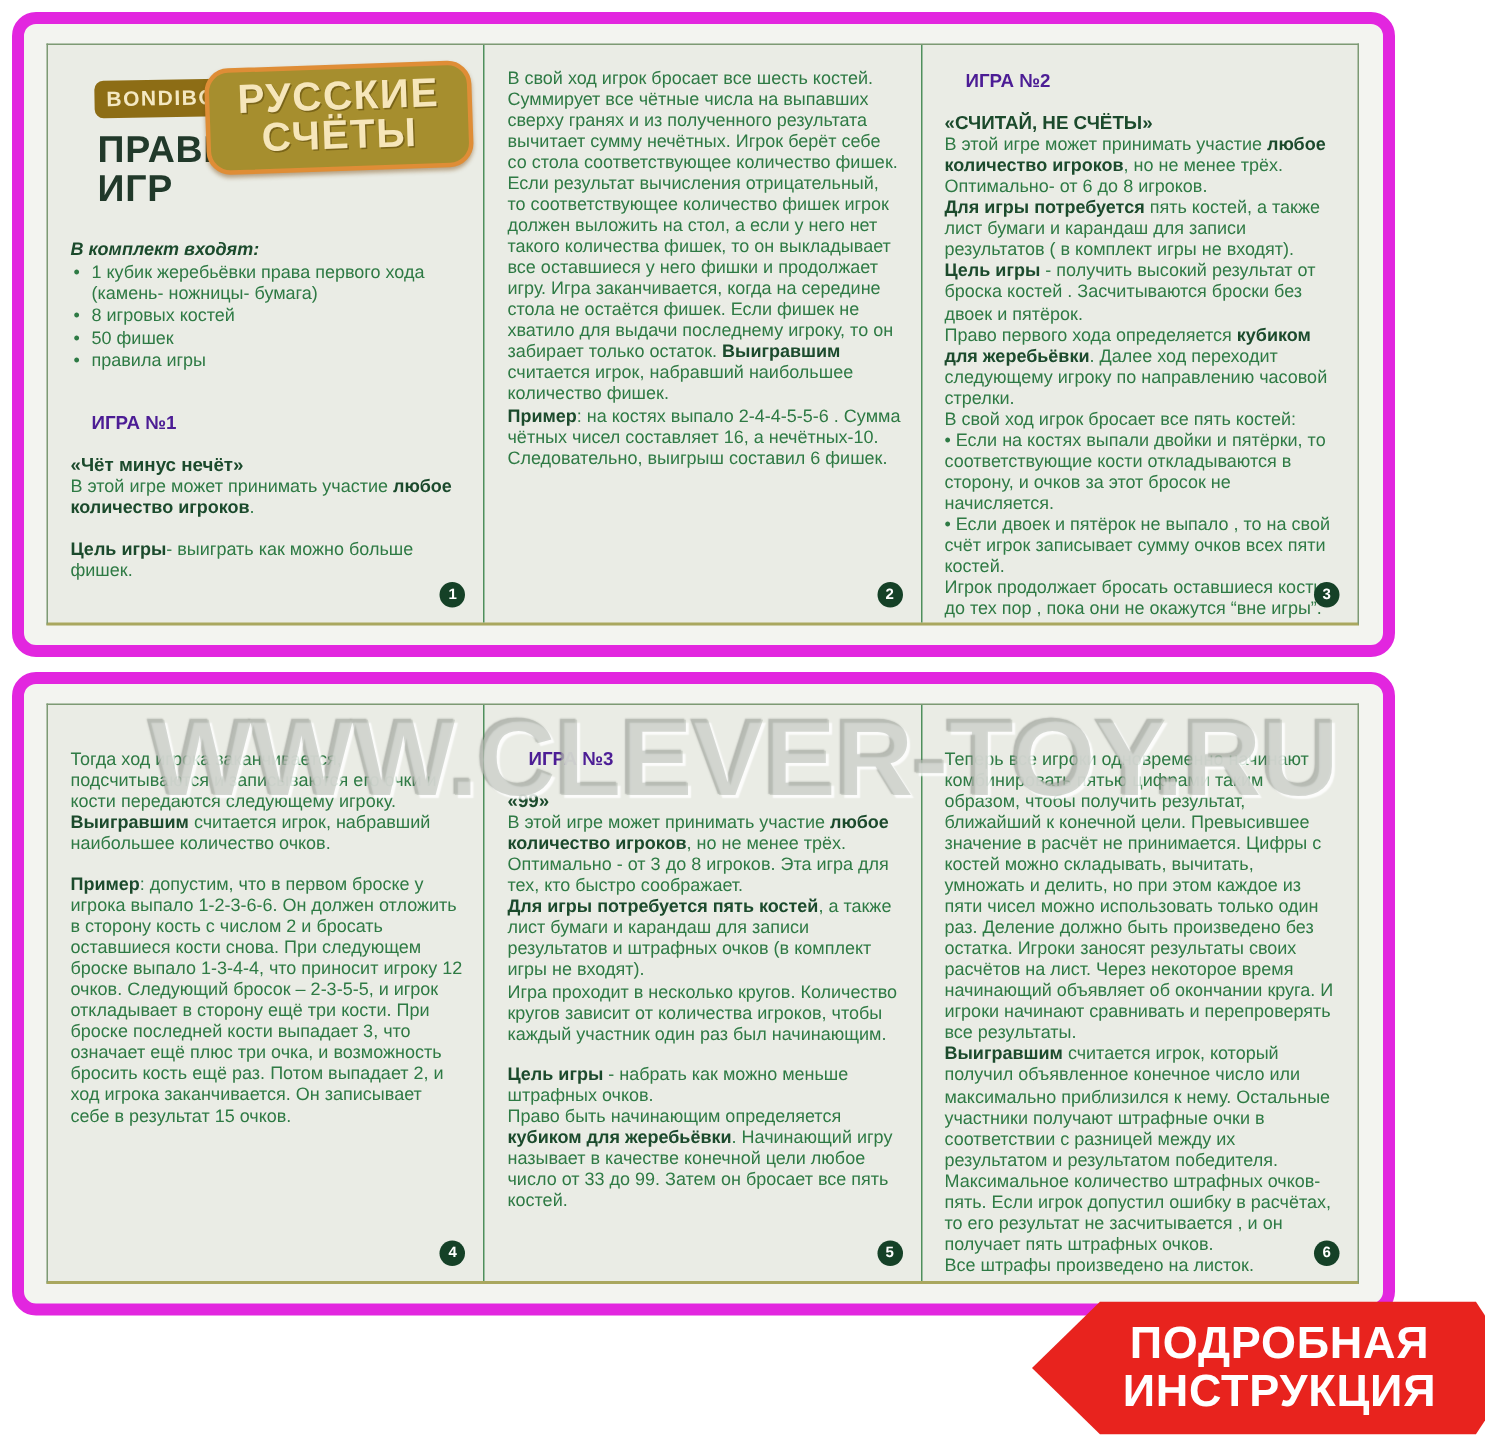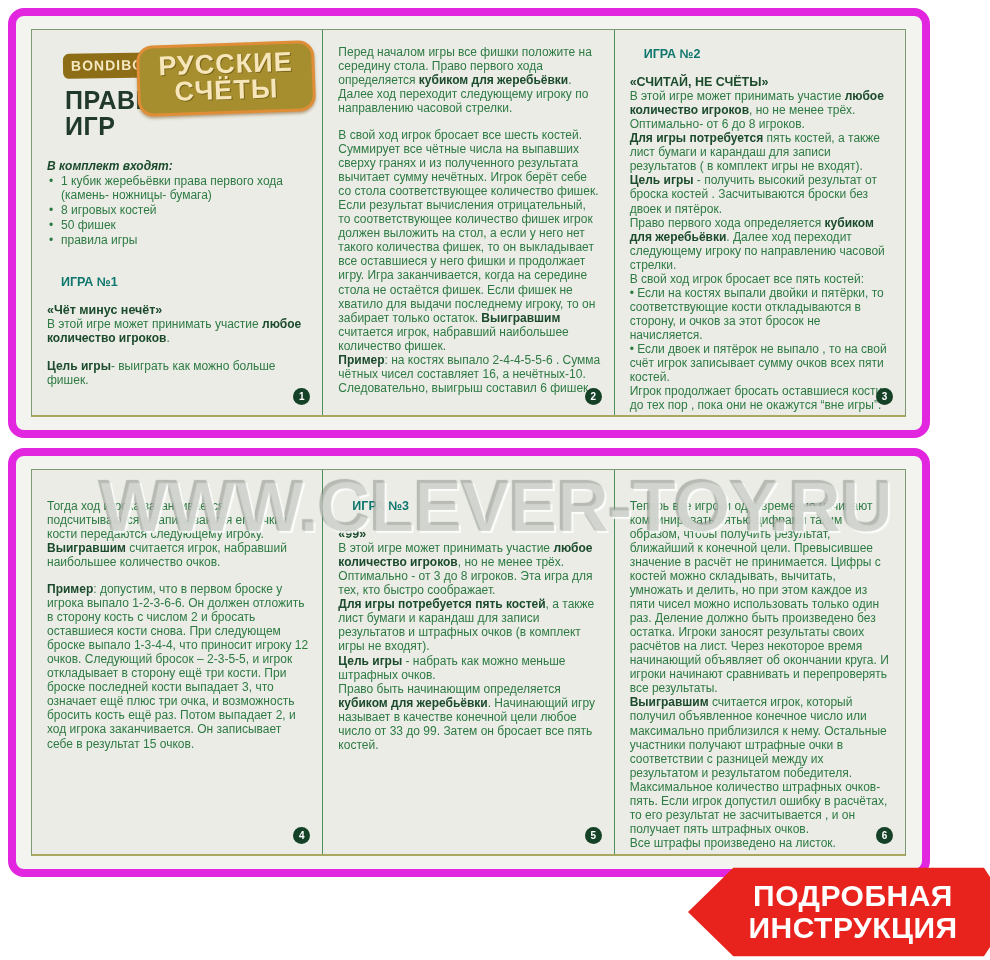--- a/index.html
+++ b/index.html
@@ -18,21 +18,21 @@
     display:flex; }
   .col { flex:1 1 0; position:relative; padding:15px 13px 22px 15px; overflow:hidden; }
   .col + .col { border-left:1px solid #4e8f5c; }
 
   
   .col, .col p { color:#2e7a44; font-size:12px; line-height:1.17; }
   p.para { margin:0 0 13px 0; }
   p.para.tight { margin-bottom:0; }
   .b, .hd { font-weight:bold; color:#1b4a2c; }
   .hd { display:block;font-style:italic; }
-  .game-label { font-weight:bold; color:#0f766e; margin:2px 0 13px 0; font-size:12.5px;padding-left:14px; }
+  .game-label { font-weight:bold; color:#4c1d95; margin:2px 0 13px 0; font-size:12.5px;padding-left:14px; }
   .game-name { font-weight:bold; color:#1b4a2c; margin:0 0 0 0; font-size:12.5px; }
 
   ul.kit { list-style:none; margin:1px 0 28px 2px; }
   ul.kit li { padding-left:12px; position:relative; margin-bottom:1px; }
   ul.kit li::before { content:"•"; position:absolute; left:0; color:#2e7a44; }
 
   
   .pagenum { position:absolute; right:12px; bottom:10px; width:17px; height:17px;
     background:#154127; color:#ffffff; border-radius:50%; font-size:10px; font-weight:bold;
     display:flex; align-items:center; justify-content:center; }
@@ -93,21 +93,20 @@
           <li>правила игры</li>
         </ul>
         <div class="game-label">ИГРА №1</div>
         <div class="game-name">«Чёт минус нечёт»</div>
         <p class="para"><span>В этой игре может принимать  участие </span><span class="b">любое количество игроков</span><span>.</span></p>
         <p class="para tight"><span class="b">Цель игры</span><span>- выиграть как можно больше фишек.</span></p>
         <div class="pagenum">1</div>
       </div>
 
       <div class="col">
-        <p class="para"><span>Перед  началом игры все фишки положите на середину стола. Право первого хода определяется </span><span class="b">кубиком  для жеребьёвки</span><span>. Далее  ход  переходит  следующему игроку по направлению часовой стрелки.</span></p>
         <p class="para tight"><span>В свой ход игрок бросает все шесть костей. Суммирует все  чётные числа на выпавших сверху гранях и  из полученного результата вычитает сумму нечётных. Игрок берёт себе со стола соответствующее количество фишек. Если результат вычисления отрицательный, то соответствующее количество фишек игрок должен выложить на стол,  а если у него нет такого количества фишек, то он выкладывает все оставшиеся у него фишки и продолжает игру. Игра заканчивается, когда на середине стола не остаётся фишек.  Если фишек не хватило для выдачи последнему игроку, то он забирает только остаток. </span><span class="b">Выигравшим</span><span> считается игрок, набравший наибольшее количество фишек.</span></p>
         <p class="para tight"><span class="b">Пример</span><span>: на костях выпало  2-4-4-5-5-6 . Сумма чётных чисел  составляет 16, а нечётных-10. Следовательно, выигрыш составил 6 фишек.</span></p>
         <div class="pagenum">2</div>
       </div>
 
       <div class="col">
         <div class="game-label">ИГРА №2</div>
         <div class="game-name">«СЧИТАЙ, НЕ СЧЁТЫ»</div>
         <p class="para tight"><span>В этой игре может принимать  участие </span><span class="b">любое количество игроков</span><span>, но не менее трёх. Оптимально-  от 6 до 8 игроков.</span></p>
         <p class="para tight"><span class="b">Для  игры потребуется </span><span> пять костей, а также лист бумаги и карандаш для записи результатов  ( в комплект игры не входят).</span></p>
@@ -130,20 +129,21 @@
         <p class="para" style="margin-top:14px"><span>Тогда ход игрока заканчивается, подсчитываются и записываются его очки и кости передаются следующему игроку. </span><span class="b">Выигравшим</span><span> считается игрок, набравший наибольшее количество очков.</span></p>
         <p class="para"><span class="b">Пример</span><span>:  допустим, что в первом броске у игрока выпало 1-2-3-6-6. Он должен отложить в сторону кость  с числом 2 и бросать оставшиеся кости снова. При следующем броске выпало 1-3-4-4,  что приносит игроку 12 очков. Следующий бросок – 2-3-5-5, и игрок откладывает в сторону ещё три кости. При броске последней кости выпадает 3, что означает ещё плюс  три очка, и возможность бросить кость ещё раз. Потом выпадает 2, и ход игрока заканчивается. Он записывает себе в результат 15 очков.</span></p>
         <div class="pagenum">4</div>
       </div>
 
       <div class="col">
         <div class="game-label" style="margin-top:14px">ИГРА №3</div>
         <div class="game-name">«99»</div>
         <p class="para tight"><span>В этой игре может принимать  участие </span><span class="b">любое количество игроков</span><span>, но не менее трёх. Оптимально - от 3 до 8 игроков. Эта игра для тех, кто быстро соображает.</span></p>
         <p class="para tight"><span class="b">Для игры потребуется пять костей</span><span>, а также лист бумаги и карандаш для записи результатов и штрафных очков (в комплект игры не входят).</span></p>
+        <p class="para"><span>Игра проходит в несколько кругов. Количество кругов зависит от количества игроков, чтобы каждый участник один раз был начинающим.</span></p>
         <p class="para tight"><span class="b">Цель игры</span><span> - набрать как можно меньше штрафных очков.</span></p>
         <p class="para tight"><span>Право быть начинающим определяется </span><span class="b">кубиком  для жеребьёвки</span><span>. Начинающий игру называет в качестве конечной цели любое число от 33 до 99. Затем он бросает все пять костей.</span></p>
         <div class="pagenum">5</div>
       </div>
 
       <div class="col">
         <p class="para tight" style="margin-top:14px"><span>Теперь все игроки одновременно начинают комбинировать пятью цифрами таким образом, чтобы получить результат, ближайший к конечной цели. Превысившее значение  в расчёт не принимается. Цифры с костей можно складывать, вычитать, умножать и делить, но при этом каждое из пяти чисел можно использовать только один раз. Деление должно быть произведено без остатка. Игроки заносят  результаты своих расчётов на лист. Через некоторое время начинающий объявляет об окончании круга. И игроки начинают сравнивать и перепроверять все результаты.</span></p>
         <p class="para tight"><span class="b">Выигравшим</span><span> считается игрок, который получил объявленное конечное число или максимально приблизился к нему. Остальные участники получают штрафные очки в соответствии с разницей между их результатом и результатом победителя. Максимальное количество штрафных очков-пять. Если игрок допустил ошибку в расчётах, то его результат не засчитывается , и он получает пять штрафных очков.</span></p>
         <p class="para tight"><span>Все штрафы произведено на листок.</span></p>
         <div class="pagenum">6</div>

